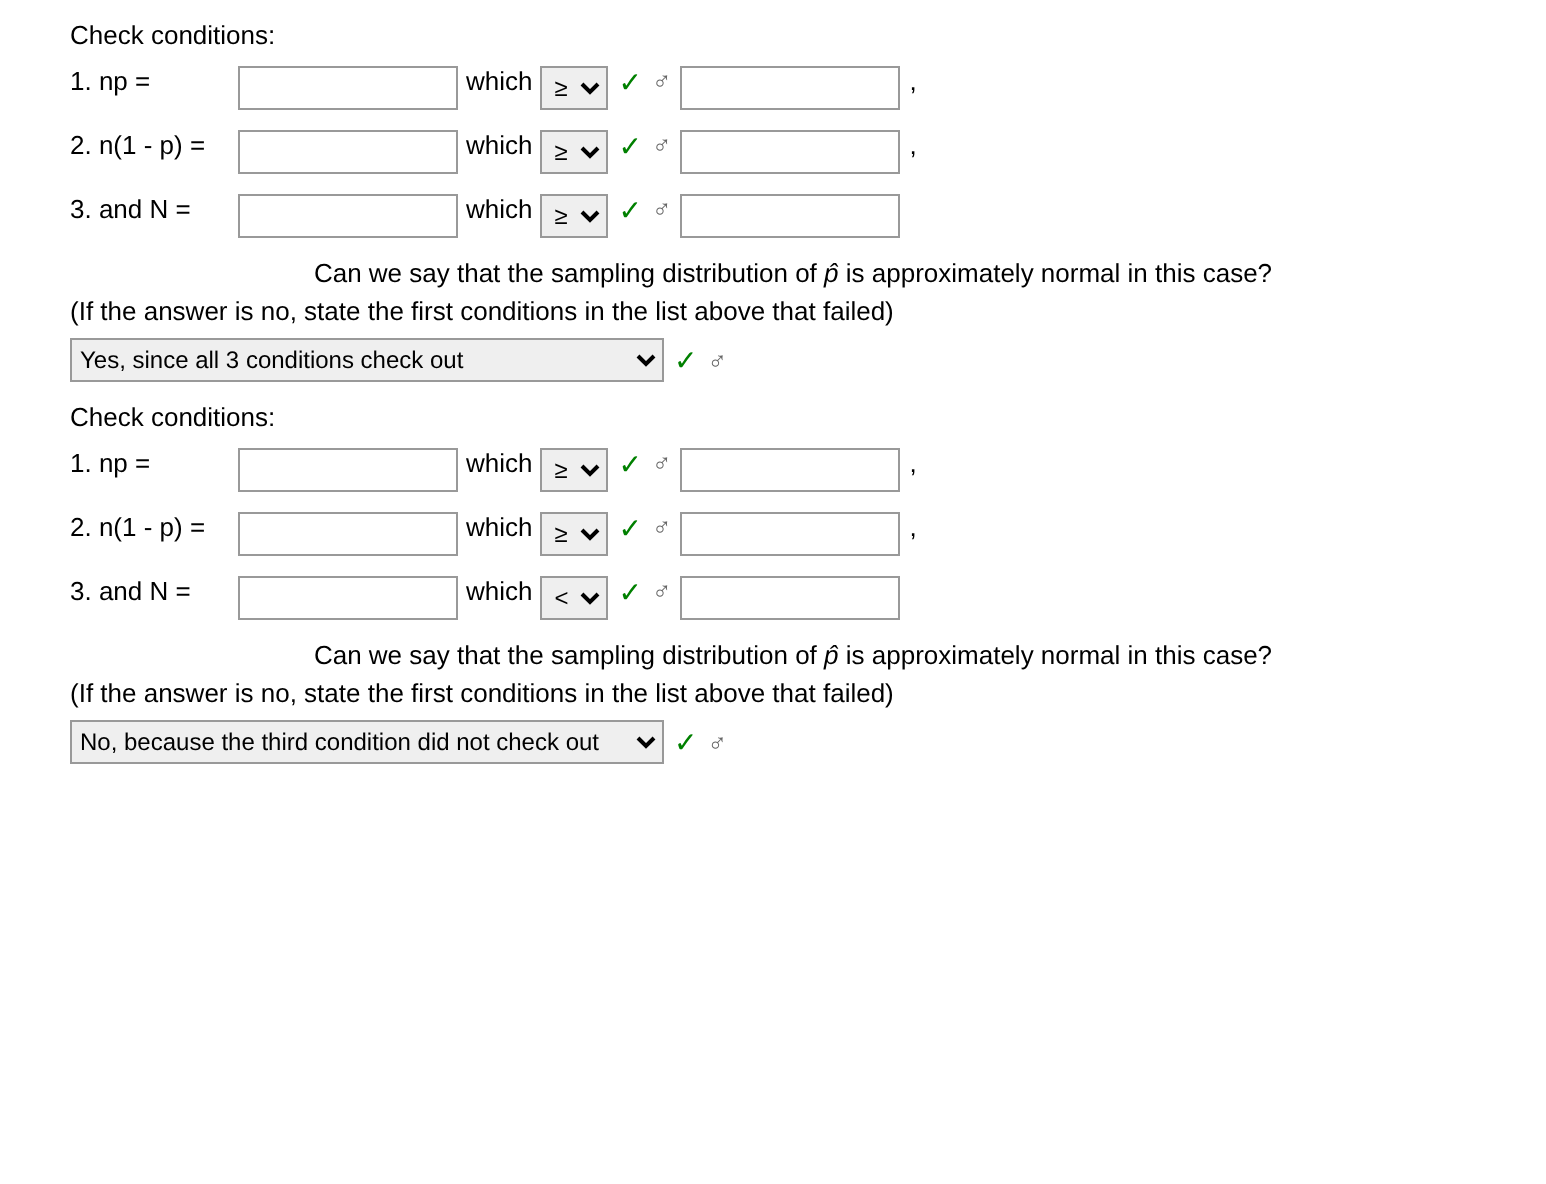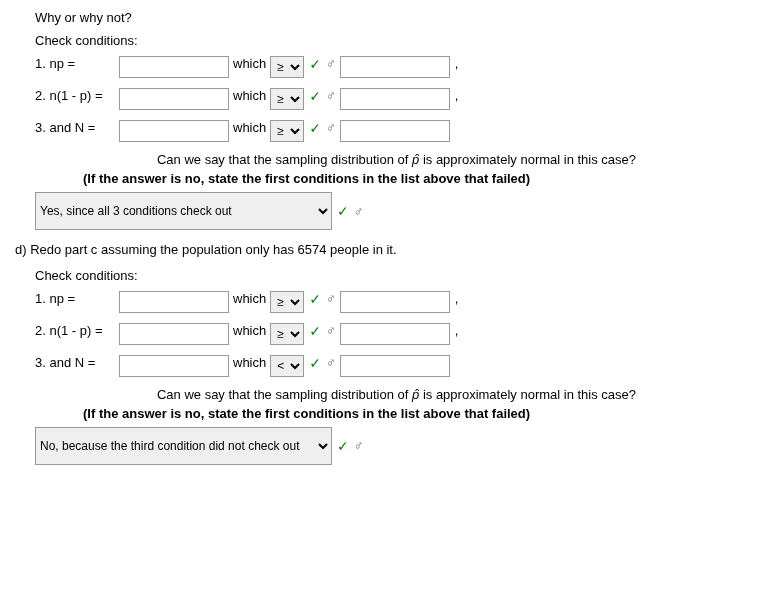--- a/index.html
+++ b/index.html
@@ -64,47 +64,45 @@
     }
     .comma {
       margin-left: 1px;
     }
     .normal-question {
       margin-top: 8px;
       margin-bottom: 4px;
       text-align: center;
     }
     .bold-note {
-      font-weight: bold;
+      font-weight: normal;
       margin-bottom: 6px;
-      margin-left: 48px;
     }
     .answer-row {
       display: flex;
       align-items: center;
       gap: 4px;
       margin-bottom: 10px;
     }
     .answer-select {
-      height: 38px;
+      height: 22px;
       font-size: 12px;
       border: 1px solid #999;
       min-width: 280px;
     }
     .section-d {
       margin-top: 10px;
     }
   </style>
 </head>
 <body>
 
 <div>
 
   <div class="subsection">
-    <div class="conditions-label">Why or why not?</div>
     <div class="conditions-label">Check conditions:</div>
 
     <div class="condition-row">
       <span class="condition-label">1. np =</span>
       <input type="text" class="small-input" value="" style="">
       <span>which</span>
       <select class="comparison-select">
         <option>≥</option>
         <option>≤</option>
         <option>&lt;</option>
@@ -164,23 +162,20 @@
         <option>No, because the second condition did not check out</option>
         <option>No, because the third condition did not check out</option>
       </select>
       <span class="check-icon">✓</span>
       <span class="reset-icon">♂</span>
     </div>
   </div>
 </div>
 
 <div class="section-d">
-  <div class="section-header">
-    d) Redo part c assuming the population only has 6574 people in it.
-  </div>
 
   <div class="subsection">
     <div class="conditions-label">Check conditions:</div>
 
     <div class="condition-row">
       <span class="condition-label">1. np =</span>
       <input type="text" class="small-input" value="" style="">
       <span>which</span>
       <select class="comparison-select">
         <option>≥</option>

